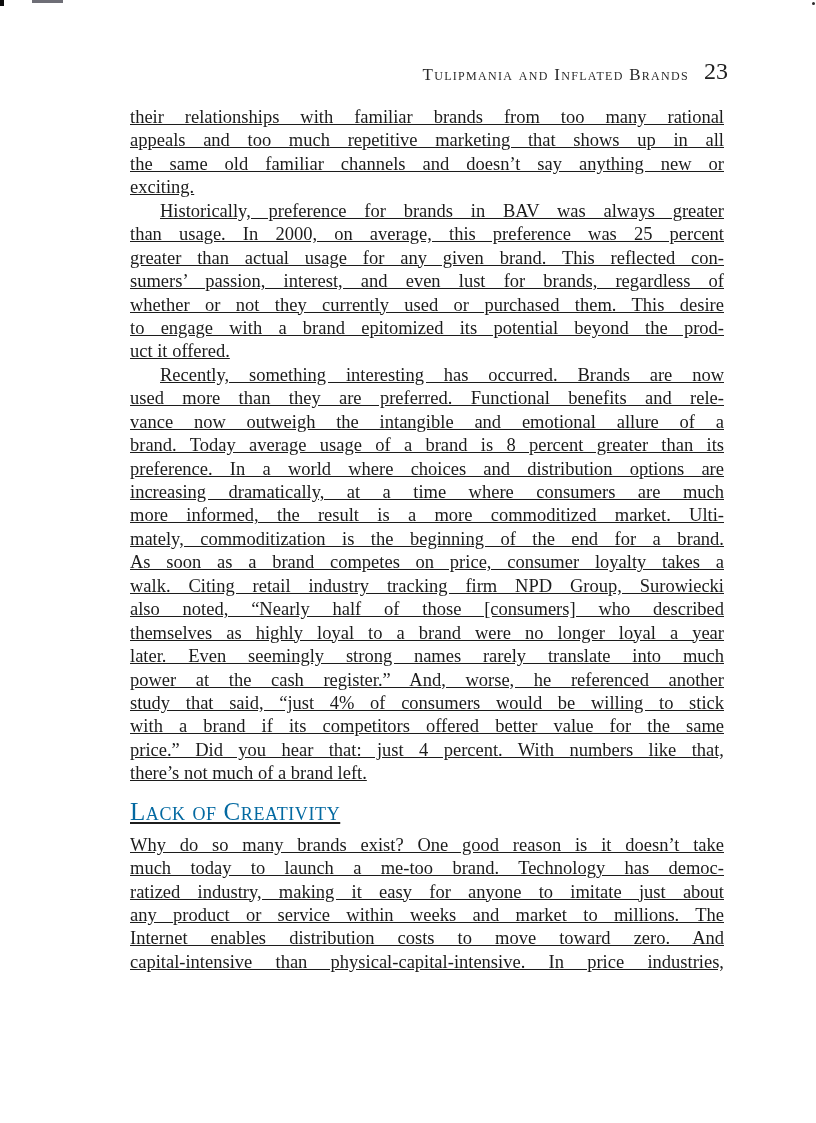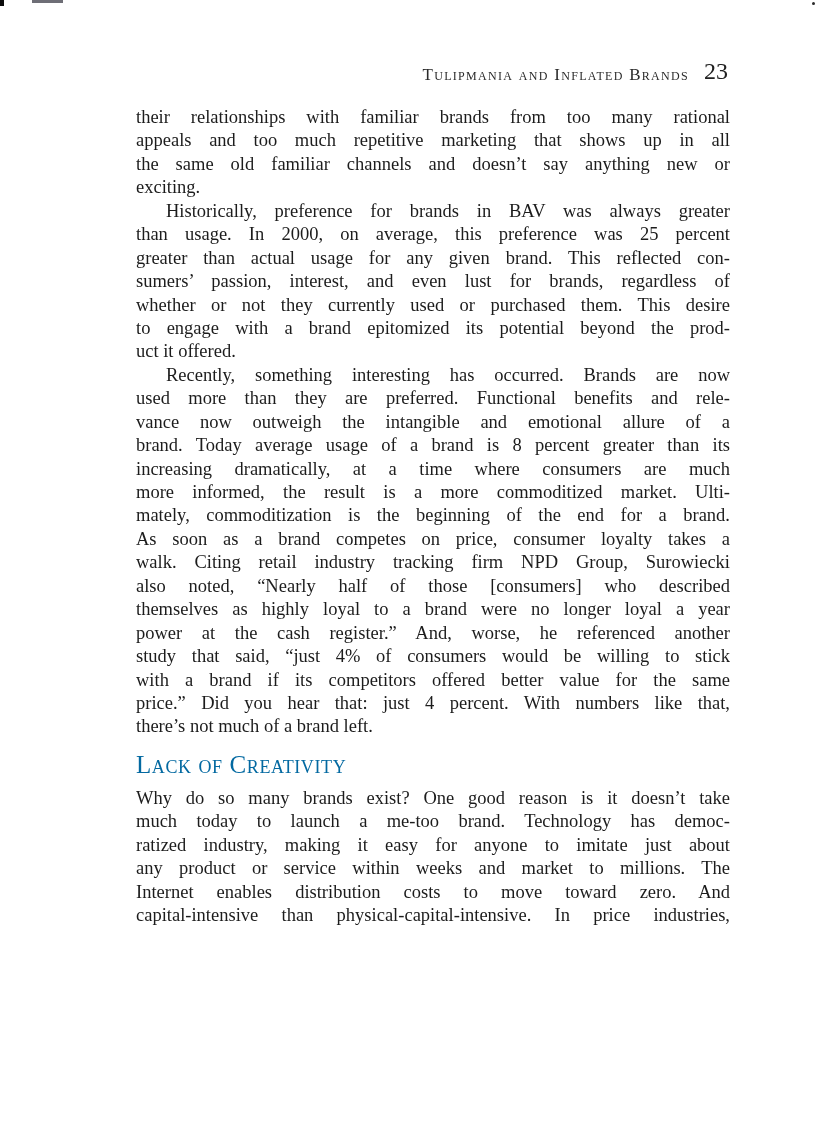--- a/index.html
+++ b/index.html
@@ -37,25 +37,26 @@
   }
   .rh-page {
     font-size: 24px;
     color: #202020;
   }
 
   
   .body-text {
     position: absolute;
     top: 106px;
-    left: 136px;
+    left: 130px;
     width: 594px;
     font-size: 18.5px;
     line-height: 23.45px;
     color: #1c1c1c;
+    text-decoration: underline;
   }
   .para { margin: 0; }
   .line {
     text-align: justify;
     text-align-last: justify;
     height: 23.45px;
     overflow: hidden;
   }
   .line.indent { text-indent: 30px; }
   .line.para-end { text-align-last: left; }
@@ -97,27 +98,29 @@
         <div class="line">sumers’ passion, interest, and even lust for brands, regardless of</div>
         <div class="line">whether or not they currently used or purchased them. This desire</div>
         <div class="line">to engage with a brand epitomized its potential beyond the prod-</div>
         <div class="line para-end">uct it offered.</div>
       </div>
       <div class="para">
         <div class="line indent">Recently, something interesting has occurred. Brands are now</div>
         <div class="line">used more than they are preferred. Functional benefits and rele-</div>
         <div class="line">vance now outweigh the intangible and emotional allure of a</div>
         <div class="line">brand. Today average usage of a brand is 8 percent greater than its</div>
+        <div class="line">preference. In a world where choices and distribution options are</div>
         <div class="line">increasing dramatically, at a time where consumers are much</div>
         <div class="line">more informed, the result is a more commoditized market. Ulti-</div>
         <div class="line">mately, commoditization is the beginning of the end for a brand.</div>
         <div class="line">As soon as a brand competes on price, consumer loyalty takes a</div>
         <div class="line">walk. Citing retail industry tracking firm NPD Group, Surowiecki</div>
         <div class="line">also noted, “Nearly half of those [consumers] who described</div>
         <div class="line">themselves as highly loyal to a brand were no longer loyal a year</div>
+        <div class="line">later. Even seemingly strong names rarely translate into much</div>
         <div class="line">power at the cash register.” And, worse, he referenced another</div>
         <div class="line">study that said, “just 4% of consumers would be willing to stick</div>
         <div class="line">with a brand if its competitors offered better value for the same</div>
         <div class="line">price.” Did you hear that: just 4 percent. With numbers like that,</div>
         <div class="line para-end">there’s not much of a brand left.</div>
       </div>
       <div class="section-heading">Lack of Creativity</div>
       <div class="para">
         <div class="line">Why do so many brands exist? One good reason is it doesn’t take</div>
         <div class="line">much today to launch a me-too brand. Technology has democ-</div>

